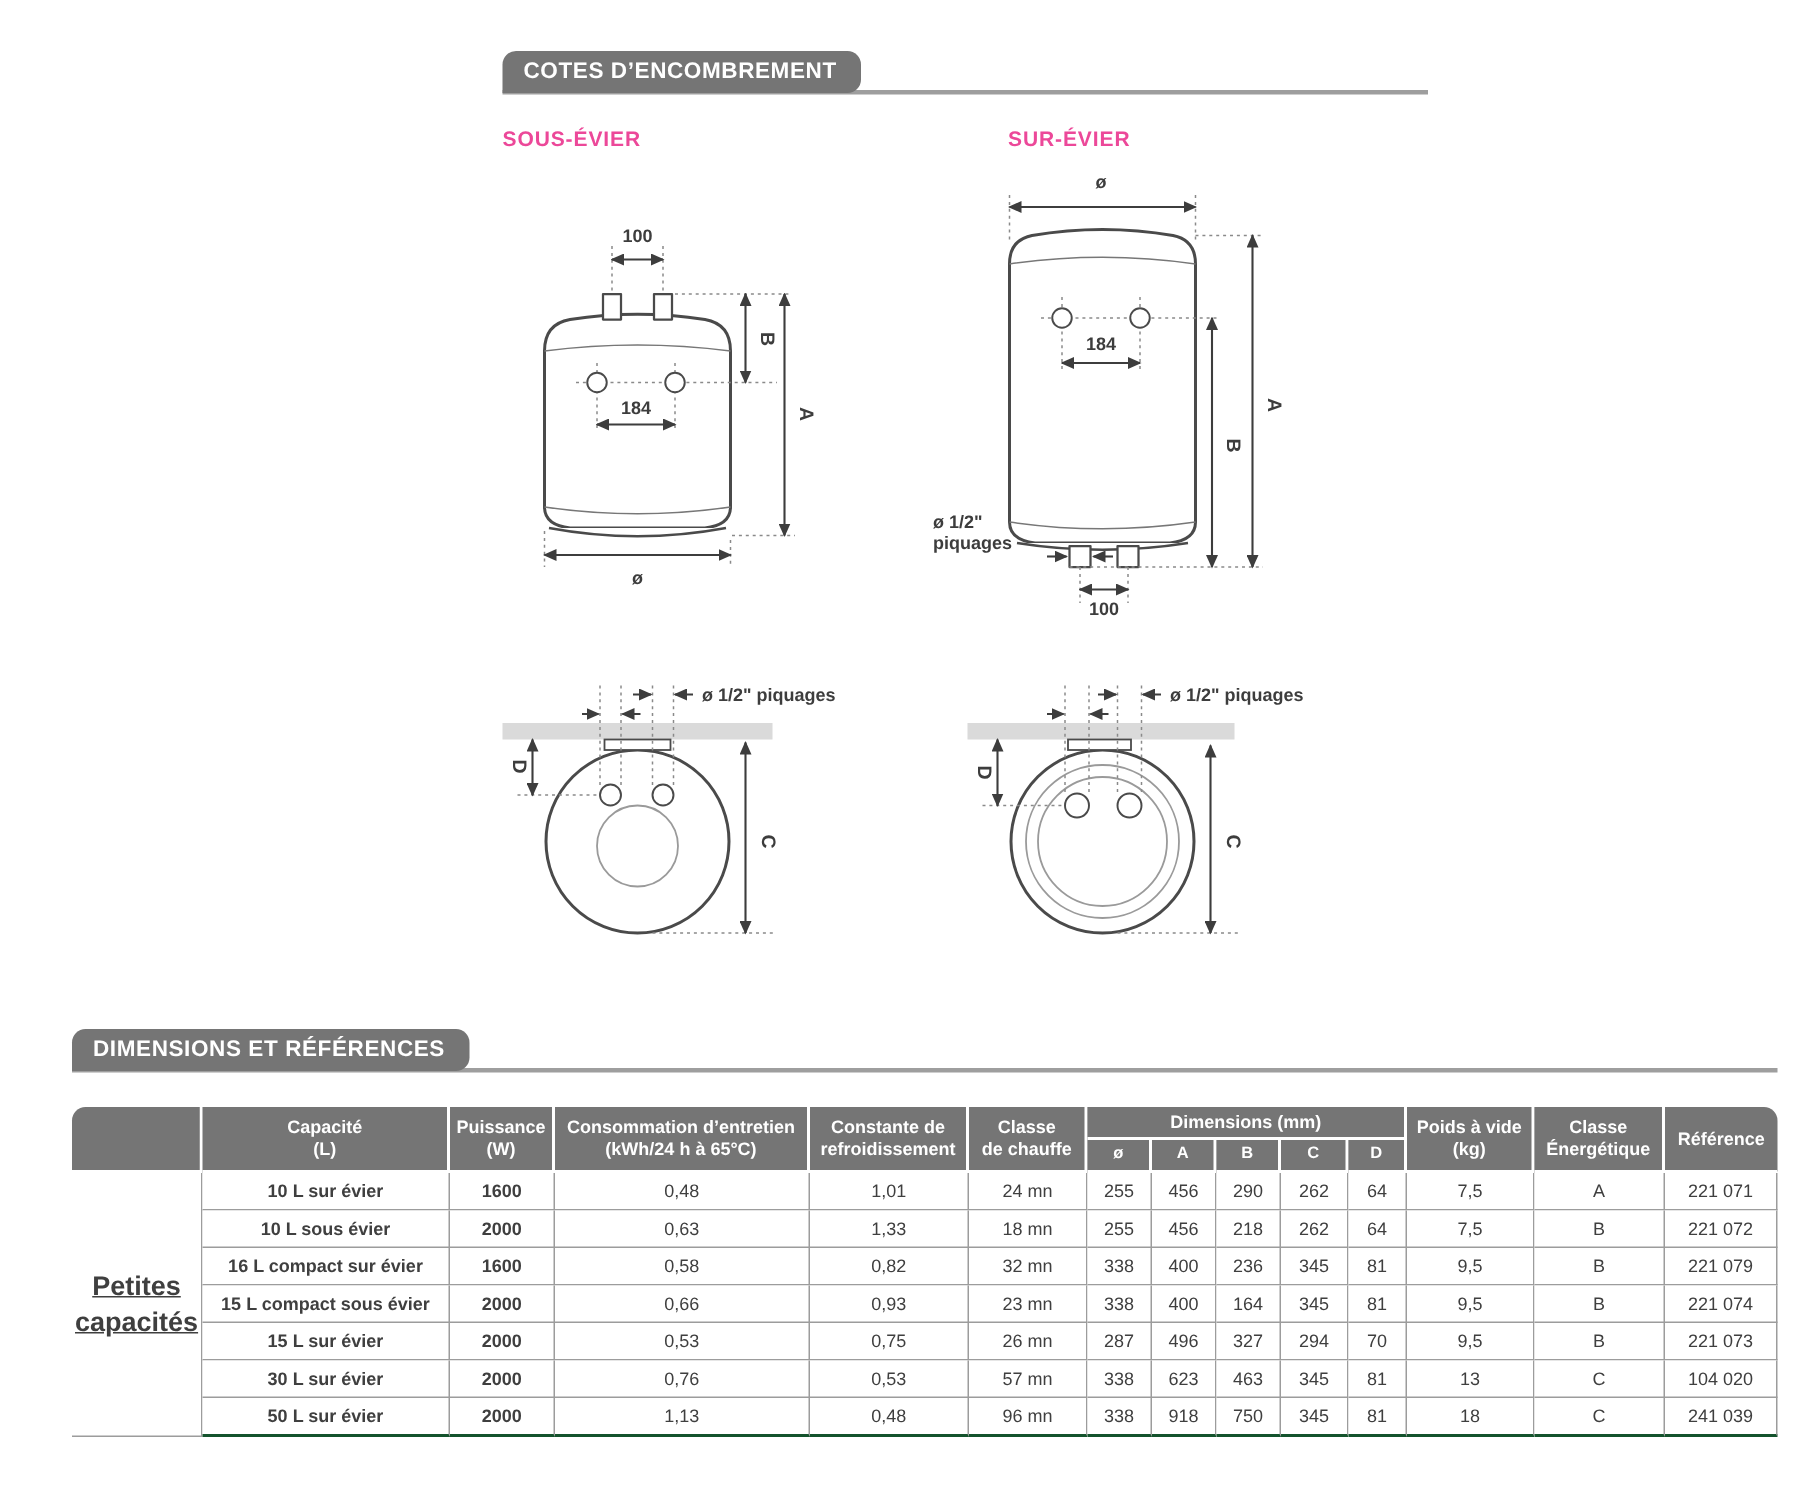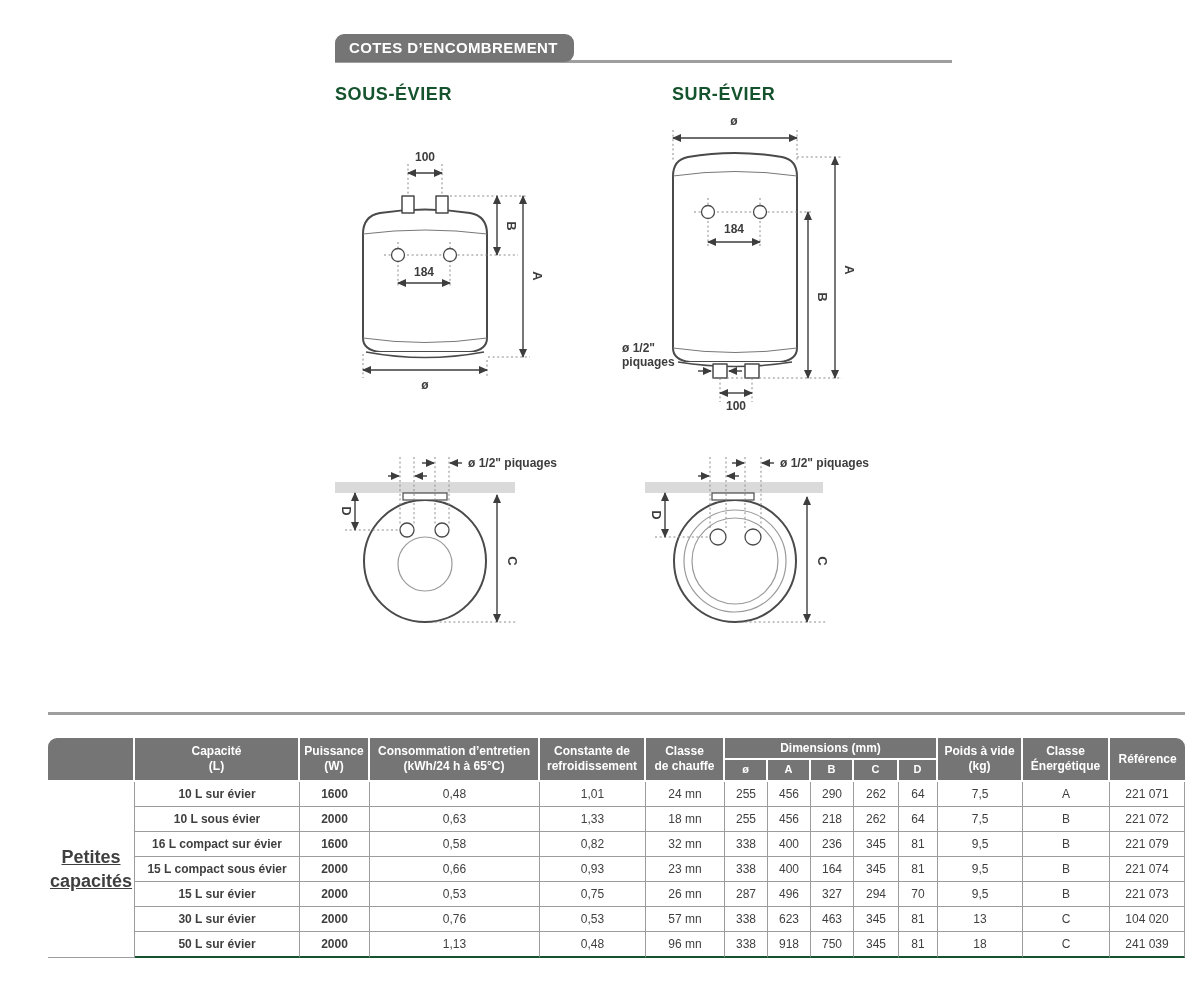--- a/index.html
+++ b/index.html
@@ -5,21 +5,21 @@
   html,body{margin:0;padding:0;background:#fff;}
   .page{position:relative;width:1200px;height:990px;background:#ffffff;
         font-family:"Liberation Sans",sans-serif;overflow:hidden;color:#3d3d3d;border-radius:32px;}
 
   
   .tab{position:absolute;background:#757575;color:#fff;font-weight:bold;
        font-size:15px;letter-spacing:.4px;padding:5px 16px 6px 14px;
        border-radius:9px 9px 9px 0;z-index:2;white-space:nowrap;}
   .tab-line{position:absolute;height:3px;background:#9e9e9e;z-index:1;}
 
-  .area-label{position:absolute;color:#14532d;font-weight:bold;font-size:18px;
+  .area-label{position:absolute;color:#ec4899;font-weight:bold;font-size:14px;
               letter-spacing:.6px;}
 
   svg{position:absolute;}
   .outl{fill:#fff;stroke:#4a4a4a;stroke-width:2;stroke-linejoin:round;}
   .outl15{fill:#fff;stroke:#4a4a4a;stroke-width:1.5;stroke-linejoin:round;}
   .thin{fill:none;stroke:#777;stroke-width:1;}
   .ring{fill:none;stroke:#9a9a9a;stroke-width:1.2;}
   .dot{fill:none;stroke:#8a8a8a;stroke-width:1;stroke-dasharray:2 2.6;}
   .dim{stroke:#3d3d3d;stroke-width:1.4;fill:none;}
   .dlabel{font-family:"Liberation Sans",sans-serif;font-size:12px;font-weight:600;fill:#3d3d3d;}
@@ -229,20 +229,21 @@
       <text class="dletter" x="12" y="70" text-anchor="middle" transform="rotate(90 12 70)">D</text>
     </g>
     <g>
       <line class="dot" x1="105" y1="177" x2="187" y2="177"></line>
       <line class="dim" x1="167" y1="52" x2="167" y2="177" marker-start="url(#ar4)" marker-end="url(#ar4)"></line>
       <text class="dletter" x="178" y="116" text-anchor="middle" transform="rotate(90 178 116)">C</text>
     </g>
   </svg>
 
   <div class="tab-line" style="left:48px;top:712px;width:1137px;"></div>
+  <div class="tab" style="left:48px;top:686px;">DIMENSIONS ET RÉFÉRENCES</div>
 
   <table class="spec">
     <colgroup>
       <col style="width:87px">
         <col style="width:165px">
         <col style="width:70px">
       <col style="width:170px">
         <col style="width:106px">
         <col style="width:79px">
       <col style="width:43px">

